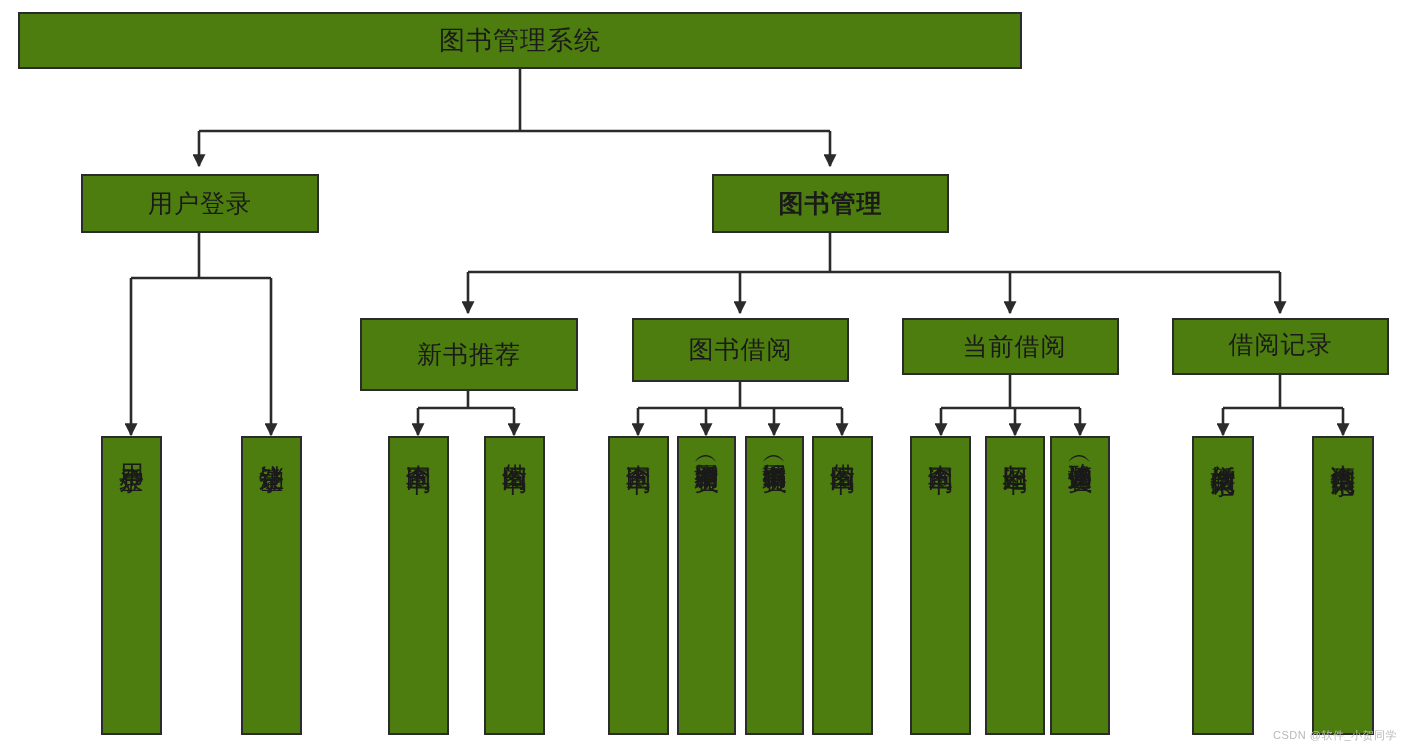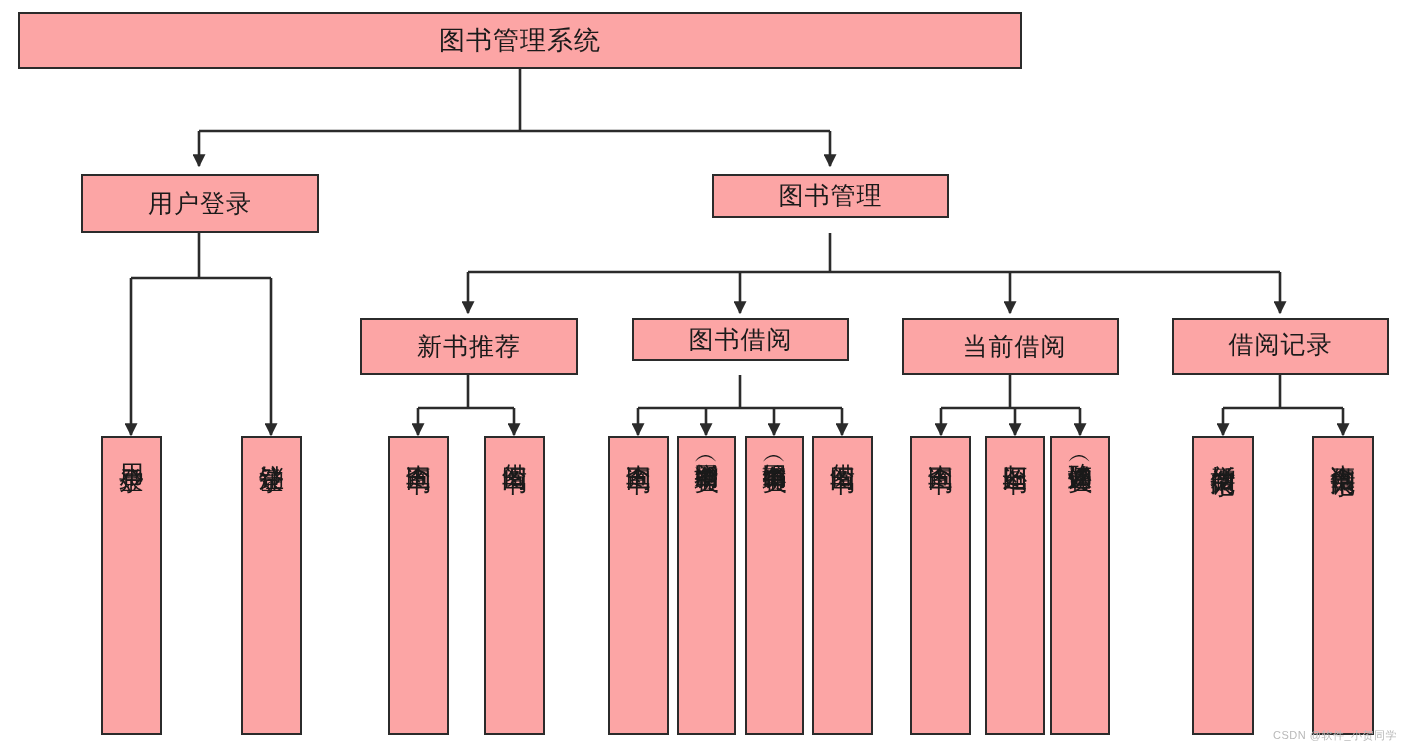--- a/index.html
+++ b/index.html
@@ -22,21 +22,21 @@
     left: 0;
     top: 0;
     width: 1405px;
     height: 747px;
     pointer-events: none;
   }
   .node {
     position: absolute;
     box-sizing: border-box;
     border: 2.5px solid #2b2b2b;
-    background: #fca5a5;
+    background: #4d7c0f;
     display: flex;
     align-items: center;
     justify-content: center;
     color: #1a1a1a;
   }
   .node.h {
     font-size: 25px;
     letter-spacing: 1px;
     line-height: 1.1;
   }
@@ -123,24 +123,24 @@
       <path d="M 1280 375 L 1280 408"></path>
       <path d="M 1223 408 L 1343 408"></path>
       <path d="M 1223 408 L 1223 435" marker-end="url(#arrow)"></path>
       <path d="M 1343 408 L 1343 435" marker-end="url(#arrow)"></path>
     </g>
   </svg>
 
   <div class="node h root" style="left:18px; top:12px; width:1004px; height:57px;">图书管理系统</div>
 
   <div class="node h" style="left:81px; top:174px; width:238px; height:59px;">用户登录</div>
-  <div class="node h" style="left:712px; top:174px; width:237px; height:44px;">图书管理</div>
+  <div class="node h" style="left:712px; top:174px; width:237px; height:59px;font-weight:bold;">图书管理</div>
 
-  <div class="node h" style="left:360px; top:318px; width:218px; height:57px;">新书推荐</div>
-  <div class="node h" style="left:632px; top:318px; width:217px; height:43px;">图书借阅</div>
+  <div class="node h" style="left:360px; top:318px; width:218px; height:73px;">新书推荐</div>
+  <div class="node h" style="left:632px; top:318px; width:217px; height:64px;">图书借阅</div>
   <div class="node h" style="left:902px; top:318px; width:217px; height:57px;padding-left:8px;">当前借阅</div>
   <div class="node h" style="left:1172px; top:318px; width:217px; height:57px;font-family:Liberation Mono, monospace;">借阅记录</div>
 
   <div class="node v" style="left:101px; top:436px; width:61px; height:299px;">
     <span class="vtext">用户登录</span>
   </div>
   <div class="node v" style="left:241px; top:436px; width:61px; height:299px;">
     <span class="vtext">注销登录</span>
   </div>
 

